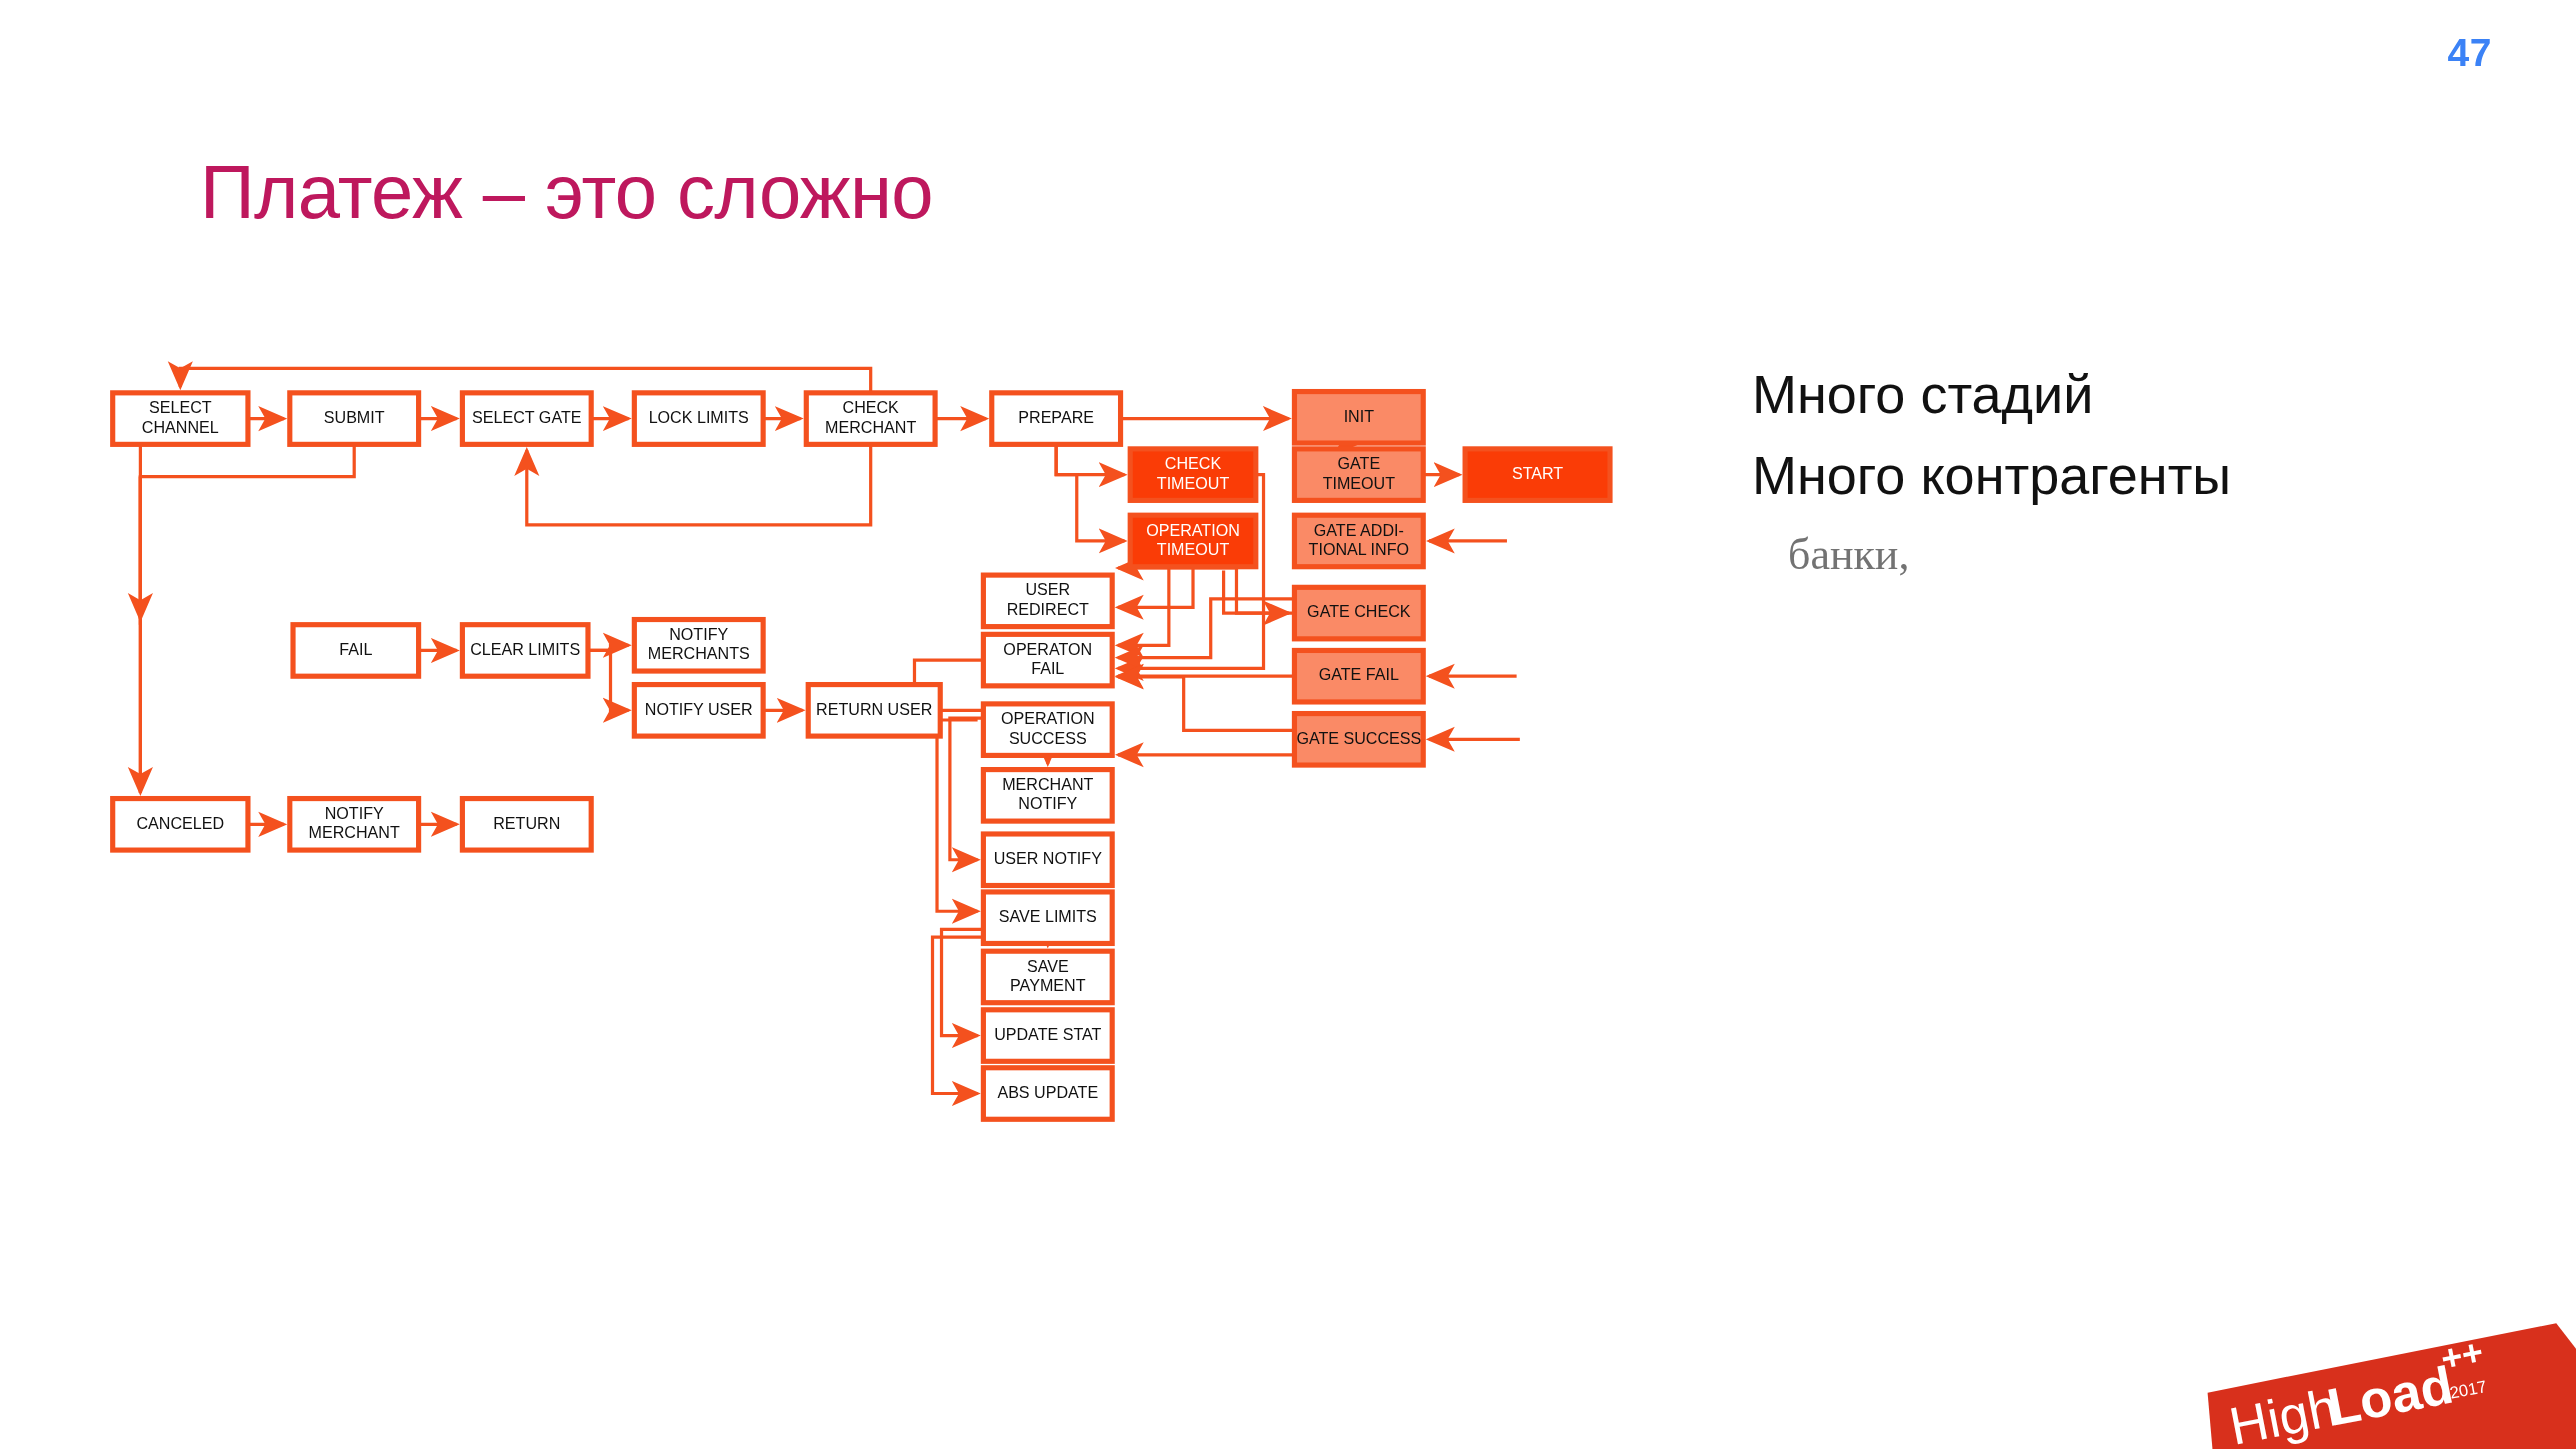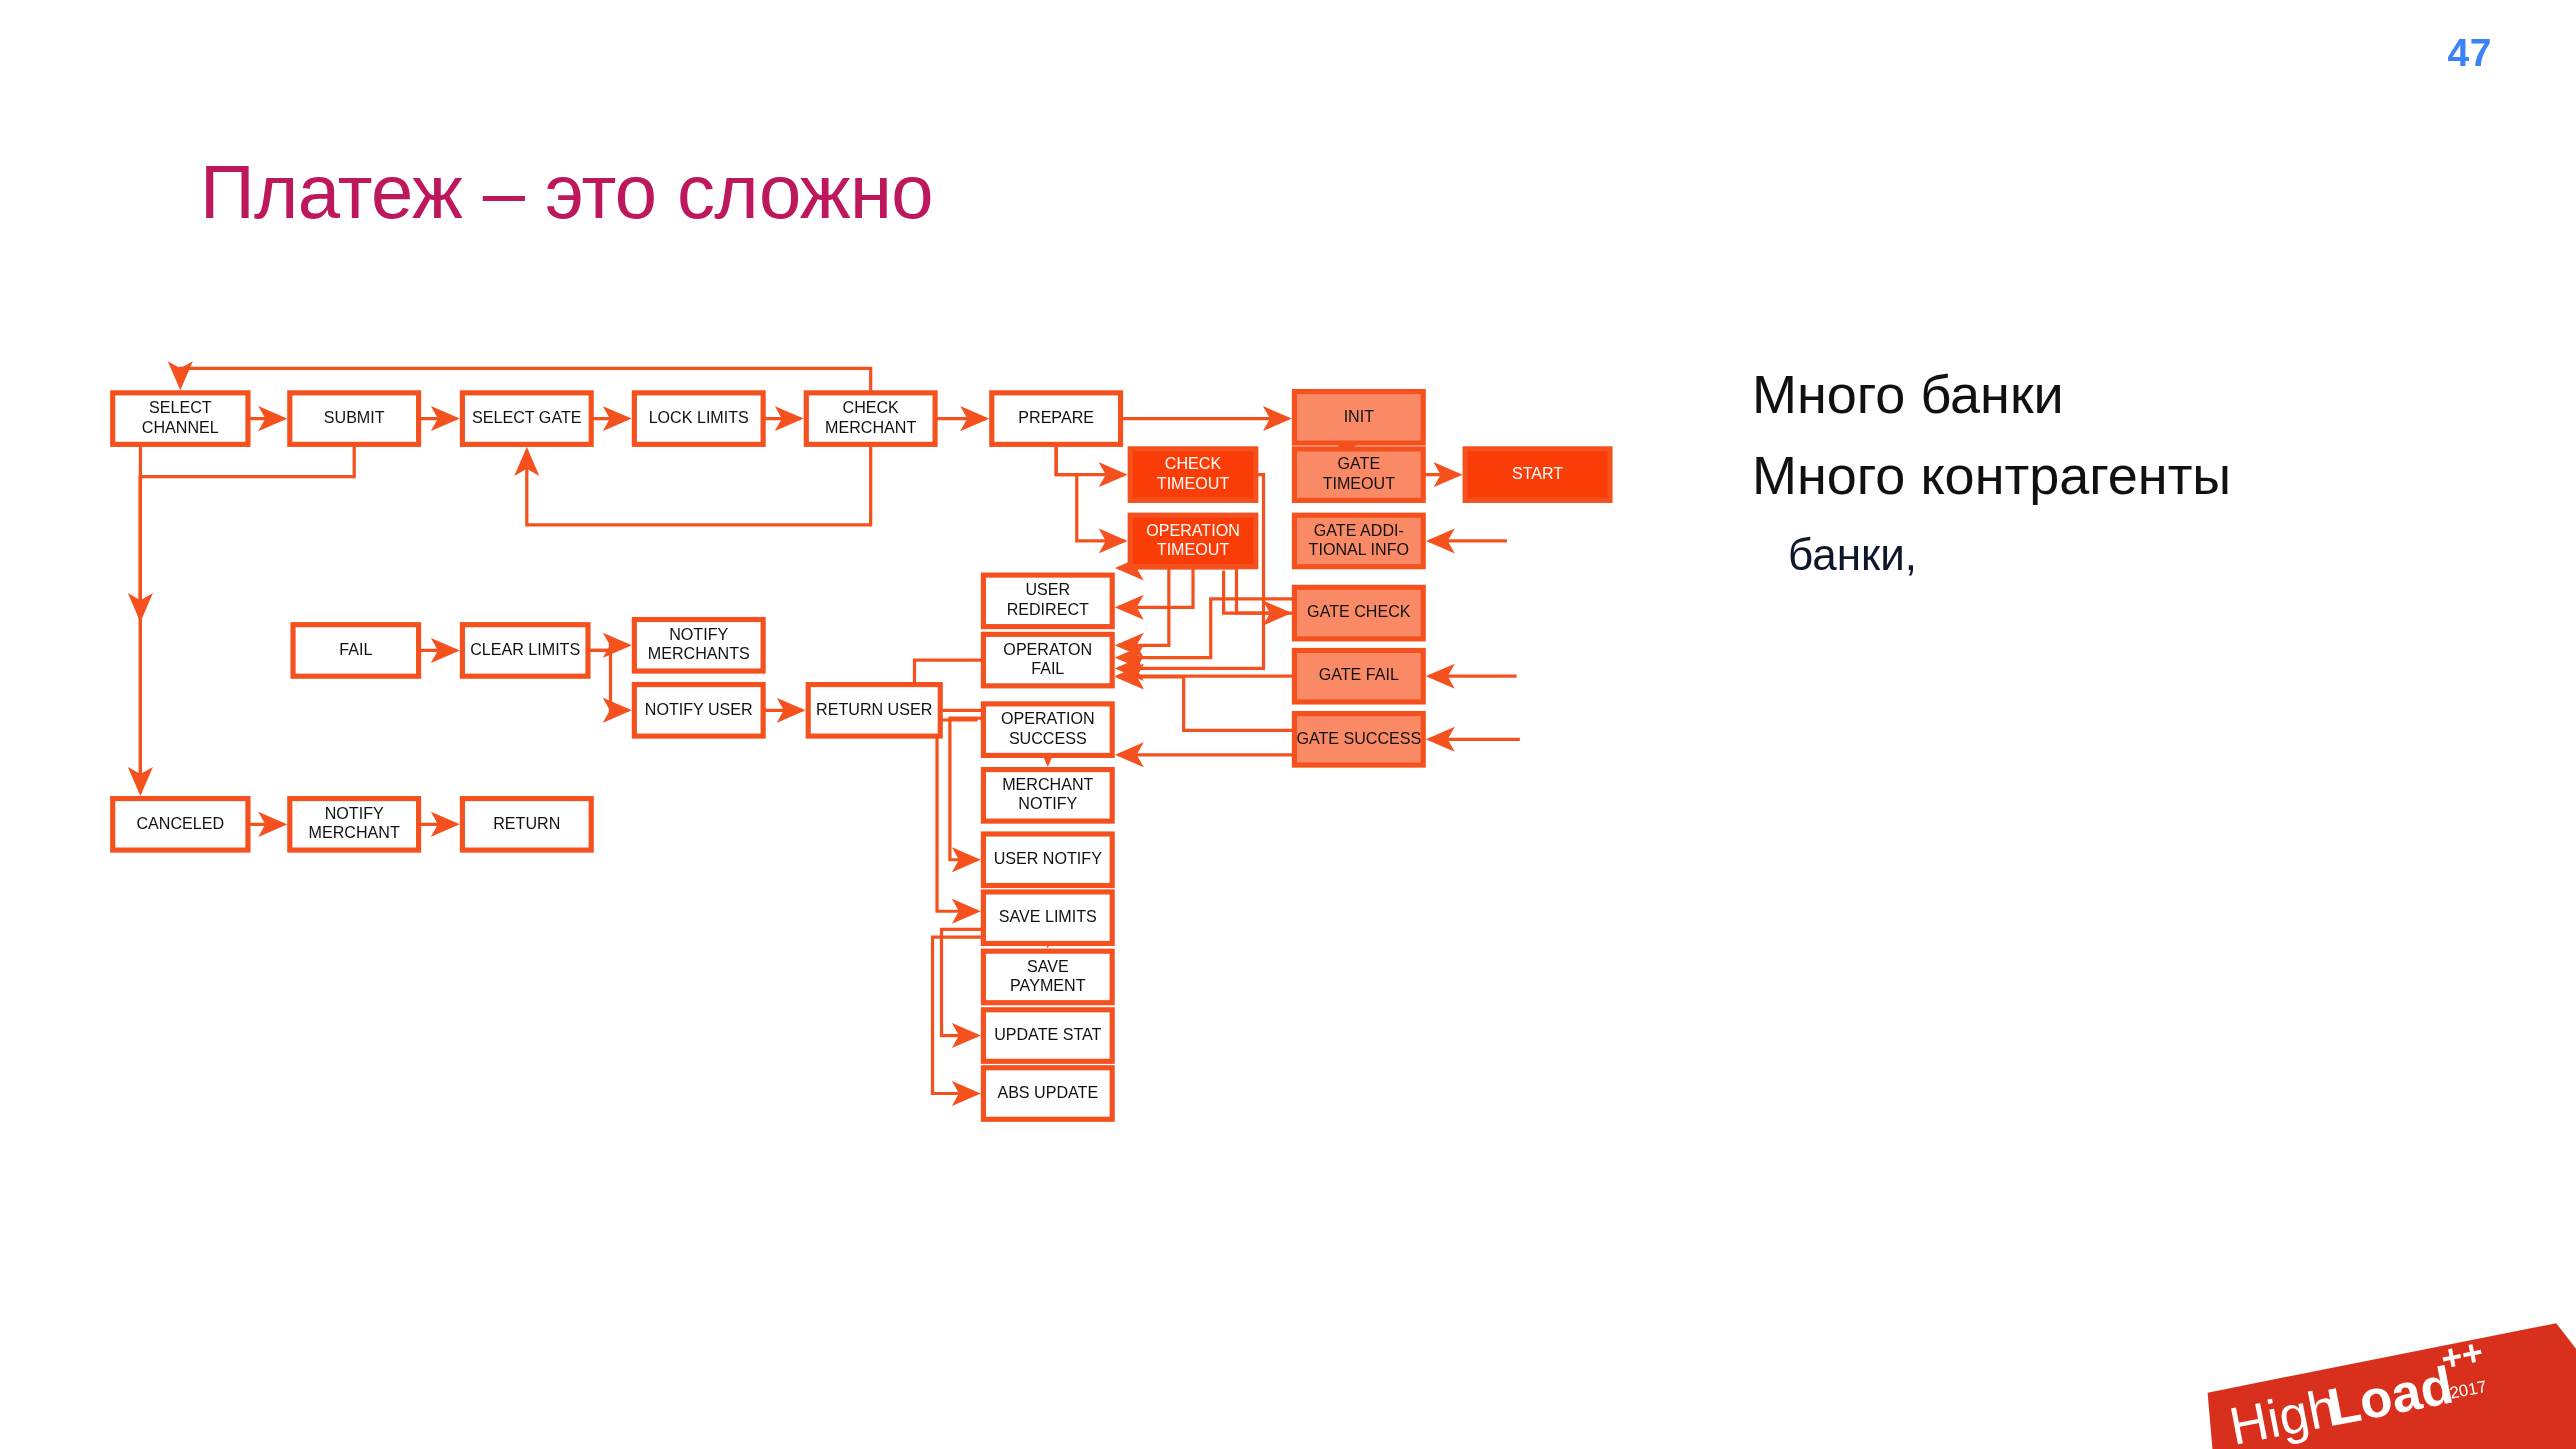--- a/index.html
+++ b/index.html
@@ -23,22 +23,22 @@
   }
 
   .bullets{
     position:absolute;left:1752px;top:367px;width:773px;
   }
   .bullet-l1{
     font-size:54px;color:#111;line-height:1.02;
     margin:0 0 26px 0;white-space:nowrap;
   }
   .bullet-l2{
-    font-size:44px;color:#0f172a;line-height:1.18;
-    margin:0 0 3.9px 36px;white-space:nowrap;
+    font-size:44px;color:#737373;line-height:1.18;
+    margin:0 0 3.9px 36px;white-space:nowrap;font-family:Liberation Serif, serif;
   }
   .b-gap{height:24.5px;}
 
   .footer{
     position:absolute;left:174px;top:1364px;
     font-size:26px;color:#808080;white-space:nowrap;
   }
 
   .hl-logo{
     position:absolute;left:2196px;top:1323px;
@@ -62,21 +62,21 @@
 </head>
 <body>
 
 <div id="slide">
 
   <div class="page-num">47</div>
 
   <div class="slide-title">Платеж – это сложно</div>
 
   <div class="bullets">
-    <div class="bullet-l1">Много банки</div>
+    <div class="bullet-l1">Много стадий</div>
     <div class="bullet-l1">Много контрагенты</div>
     <div class="bullet-l2">банки,</div>
     <div class="b-gap"></div>
   </div>
 
   <svg class="flow" width="2576" height="1449" viewBox="0 0 4000 2250">
     <defs>
       <marker id="ah" markerWidth="9" markerHeight="9" refX="8" refY="4.5" orient="auto" markerUnits="strokeWidth">
         <path d="M0,0.6 L9,4.5 L0,8.4 L2.2,4.5 Z" fill="#F4511E"></path>
       </marker>

